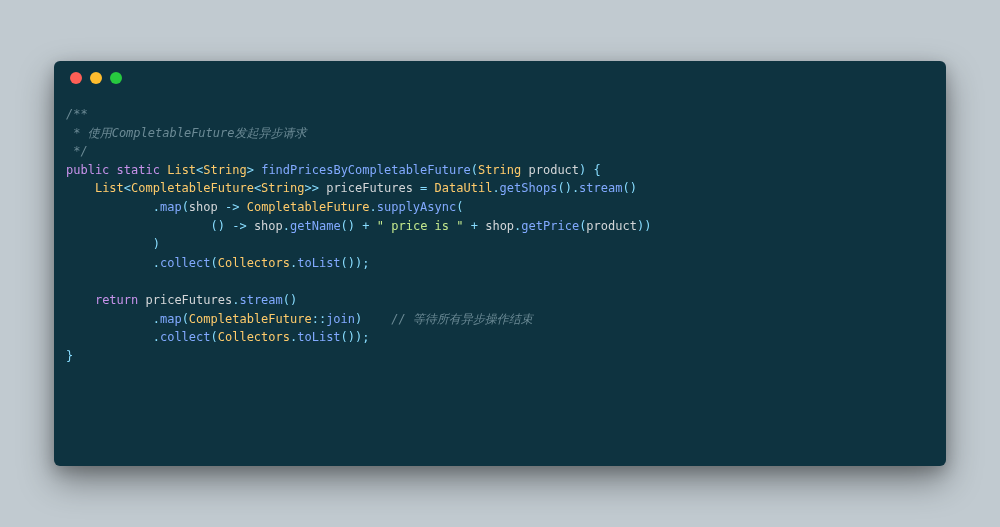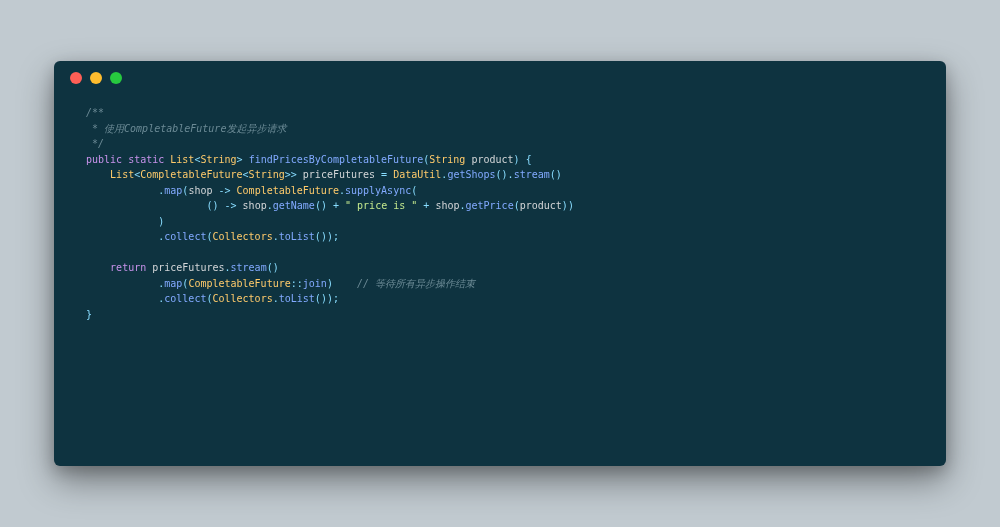--- a/index.html
+++ b/index.html
@@ -25,22 +25,22 @@
     display: flex;
     align-items: center;
     padding-left: 16px;
     gap: 8px;
   }
   .dot { width: 12px; height: 12px; border-radius: 50%; }
   .dot.red { background: #ff5f56; }
   .dot.yellow { background: #ffbd2e; }
   .dot.green { background: #27c93f; }
   .code {
-    padding: 10px 24px 20px 32px;
-    font-size: 10px;
+    padding: 10px 24px 20px 12px;
+    font-size: 12px;
     line-height: 1.55;
     white-space: pre;
     color: #d3d6d8;
   }
   .c-comment { color: #6b8a95; font-style: italic; }
   .c-keyword { color: #c792ea; }
   .c-type    { color: #ffcb6b; }
   .c-method  { color: #82aaff; }
   .c-punc    { color: #89ddff; }
   .c-var     { color: #d3d6d8; }

